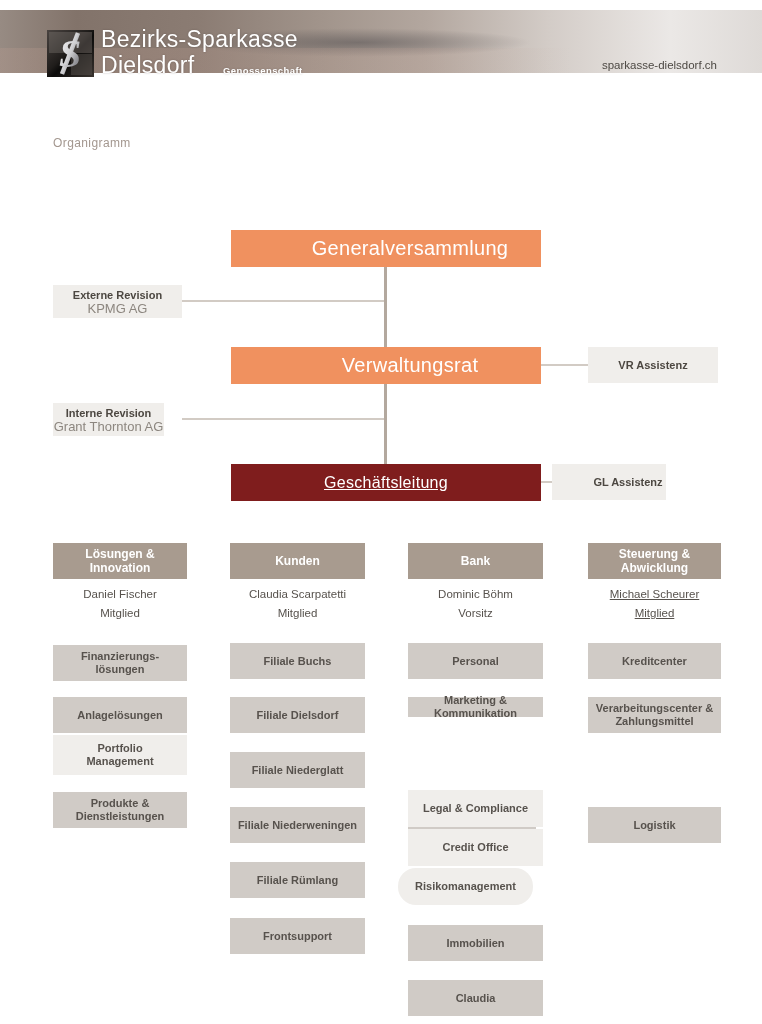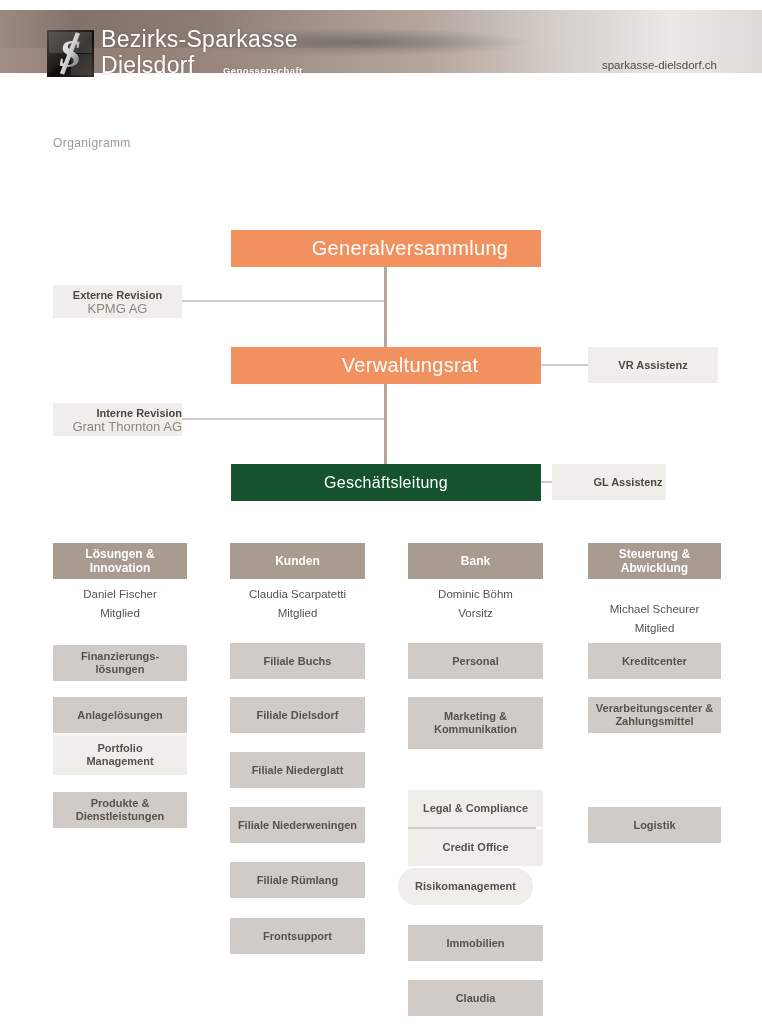--- a/index.html
+++ b/index.html
@@ -22,21 +22,21 @@
     font-size:9.5px; font-weight:bold; letter-spacing:.4px; text-shadow:0 0 2px rgba(60,50,45,.3); }
   .website { position:absolute; right:45px; top:49px; z-index:2; color:#4d4944; font-size:11.5px; }
 
   
   .page-title { position:absolute; left:53px; top:136px; font-size:12px; letter-spacing:.4px; color:#a3978f; }
 
   
   .obox { position:absolute; display:flex; align-items:center; justify-content:center;
     text-align:center; white-space:pre-line; }
   .orange { background:#f0915f; color:#ffffff; font-size:20px; letter-spacing:.3px;padding-left:48px; }
-  .taupe  { background:#14532d; color:#ffffff; font-size:16px; letter-spacing:.3px; }
+  .taupe  { background:#7f1d1d; color:#ffffff; font-size:16px; letter-spacing:.3px;text-decoration:underline; }
   .colhead{ background:#a89b8f; color:#ffffff; font-size:12px; font-weight:bold; line-height:14px; }
   .side   { background:#f0eeeb; flex-direction:column; }
   .side .t1 { font-size:11px; font-weight:bold; color:#4c4741; line-height:13px; }
   .side .t2 { font-size:13px; color:#8c867f; line-height:13px; }
   .assist { background:#f0eeeb; font-size:11px; font-weight:bold; color:#4c4741; }
   .item   { background:#d0cbc6; font-size:11px; font-weight:bold; color:#57524d; line-height:13px; }
   .item.light { background:#f0eeeb; }
   .vline { position:absolute; width:3px; background:#b3a89e; }
   .hline { position:absolute; height:2px; background:#d2cbc4; }
   .person { position:absolute; text-align:center; color:#57524d; font-size:11.5px; line-height:15px; }
@@ -85,21 +85,21 @@
   <div class="hline" style="left:541px;top:481px;width:47px;"></div>
 
   <div class="obox orange" style="left:231px;top:230px;width:310px;height:37px;">Generalversammlung</div>
   <div class="obox orange" style="left:231px;top:347px;width:310px;height:37px;">Verwaltungsrat</div>
   <div class="obox taupe" style="left:231px;top:464px;width:310px;height:37px;">Geschäftsleitung</div>
 
   <div class="obox side" style="left:53px;top:285px;width:129px;height:33px;">
     <div class="t1">Externe Revision</div>
     <div class="t2">KPMG AG</div>
   </div>
-  <div class="obox side" style="left:53px;top:403px;width:129px;height:33px;align-items:flex-end;">
+  <div class="obox side" style="left:53px;top:403px;width:111px;height:33px;">
     <div class="t1">Interne Revision</div>
     <div class="t2">Grant Thornton AG</div>
   </div>
   <div class="obox assist" style="left:588px;top:347px;width:130px;height:36px;">VR Assistenz</div>
   <div class="obox assist" style="left:552px;top:464px;width:114px;height:36px;padding-left:38px;">GL Assistenz</div>
 
   <div class="obox colhead" style="left:53px;top:543px;width:134px;height:36px;">Lösungen &amp;
 Innovation</div>
   <div class="obox colhead" style="left:230px;top:543px;width:135px;height:36px;">Kunden</div>
   <div class="obox colhead" style="left:408px;top:543px;width:135px;height:36px;">Bank</div>
@@ -111,42 +111,42 @@
     <div class="role">Mitglied</div>
   </div>
   <div class="person" style="left:230px;top:587px;width:135px;">
     <div>Claudia Scarpatetti</div>
     <div class="role">Mitglied</div>
   </div>
   <div class="person" style="left:408px;top:587px;width:135px;">
     <div>Dominic Böhm</div>
     <div class="role">Vorsitz</div>
   </div>
-  <div class="person" style="left:588px;top:602px;width:133px;">
+  <div class="person" style="left:588px;top:587px;width:133px;text-decoration:underline;">
     <div>Michael Scheurer</div>
     <div class="role">Mitglied</div>
   </div>
 
   <div class="obox item" style="left:53px;top:645px;width:134px;height:36px;">Finanzierungs-
 lösungen</div>
   <div class="obox item" style="left:53px;top:697px;width:134px;height:36px;">Anlagelösungen</div>
   <div class="obox item light" style="left:53px;top:735px;width:134px;height:40px;">Portfolio
 Management</div>
   <div class="obox item" style="left:53px;top:792px;width:134px;height:36px;">Produkte &amp;
 Dienstleistungen</div>
 
   <div class="obox item" style="left:230px;top:643px;width:135px;height:36px;">Filiale Buchs</div>
   <div class="obox item" style="left:230px;top:697px;width:135px;height:36px;">Filiale Dielsdorf</div>
   <div class="obox item" style="left:230px;top:752px;width:135px;height:36px;">Filiale Niederglatt</div>
   <div class="obox item" style="left:230px;top:807px;width:135px;height:36px;">Filiale Niederweningen</div>
   <div class="obox item" style="left:230px;top:862px;width:135px;height:36px;">Filiale Rümlang</div>
   <div class="obox item" style="left:230px;top:918px;width:135px;height:36px;">Frontsupport</div>
 
   <div class="obox item" style="left:408px;top:643px;width:135px;height:36px;">Personal</div>
-  <div class="obox item" style="left:408px;top:697px;width:135px;height:52px;">Marketing &amp;
+  <div class="obox item" style="left:408px;top:697px;width:135px;height:20px;">Marketing &amp;
 Kommunikation</div>
   <div class="obox item" style="left:408px;top:796px;width:128px;height:36px;">Risikosteuerung</div>
   <div class="obox item light" style="left:408px;top:790px;width:135px;height:37px;">Legal &amp; Compliance</div>
   <div class="obox item light" style="left:408px;top:829px;width:135px;height:37px;">Credit Office</div>
   <div class="obox item light" style="left:398px;top:868px;width:135px;height:37px;border-radius:18px;">Risikomanagement</div>
   <div class="obox item" style="left:408px;top:925px;width:135px;height:36px;">Immobilien</div>
   <div class="obox item" style="left:408px;top:980px;width:135px;height:36px;">Claudia</div>
 
   <div class="obox item" style="left:588px;top:643px;width:133px;height:36px;">Kreditcenter</div>
   <div class="obox item" style="left:588px;top:697px;width:133px;height:36px;">Verarbeitungscenter &amp;

